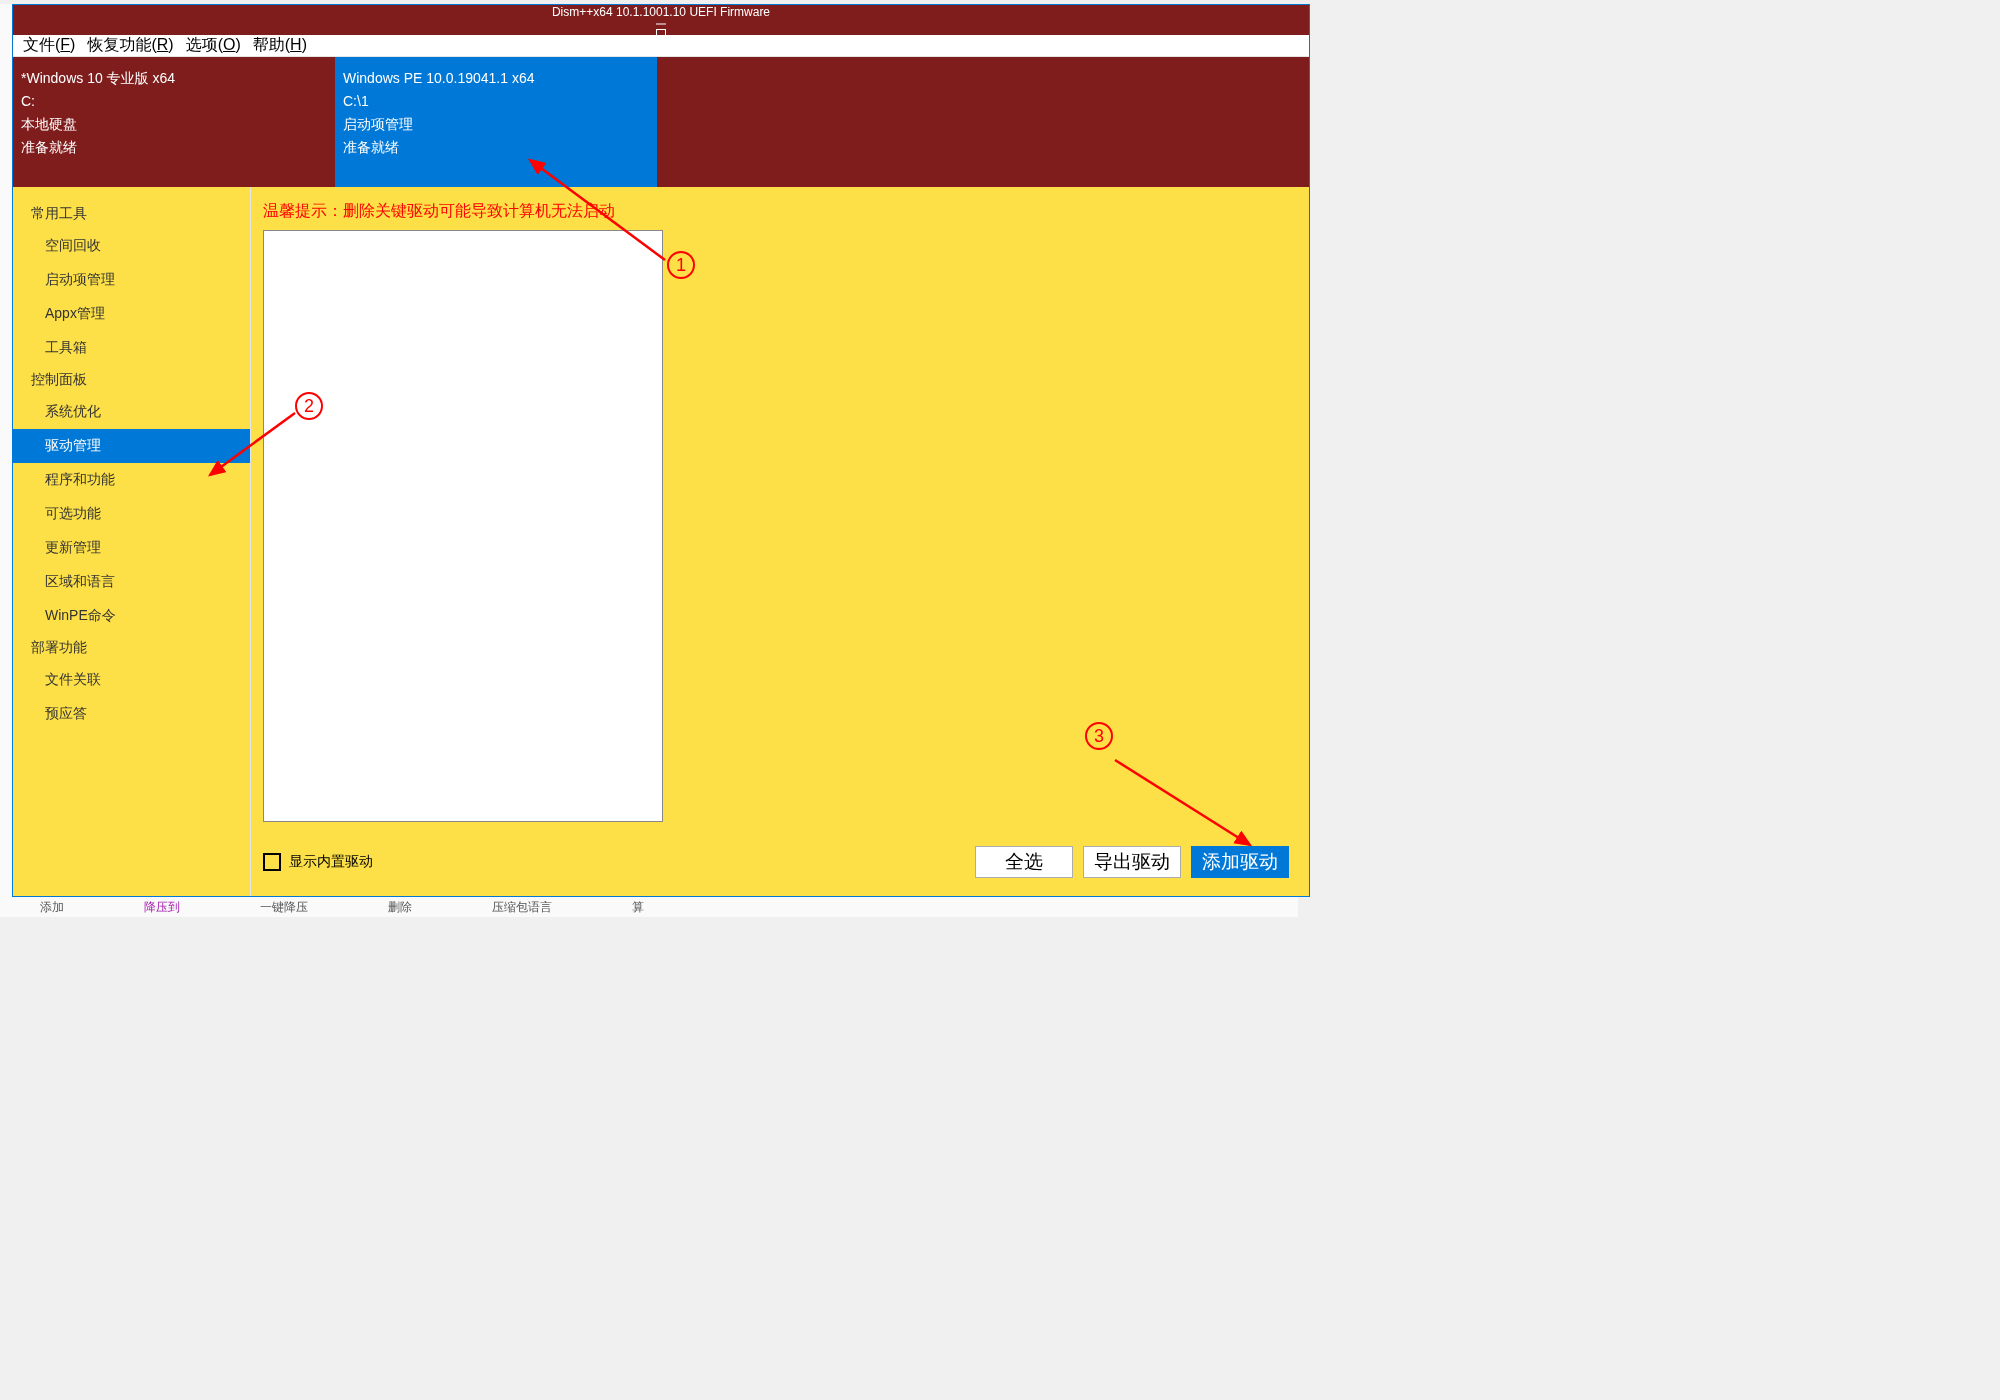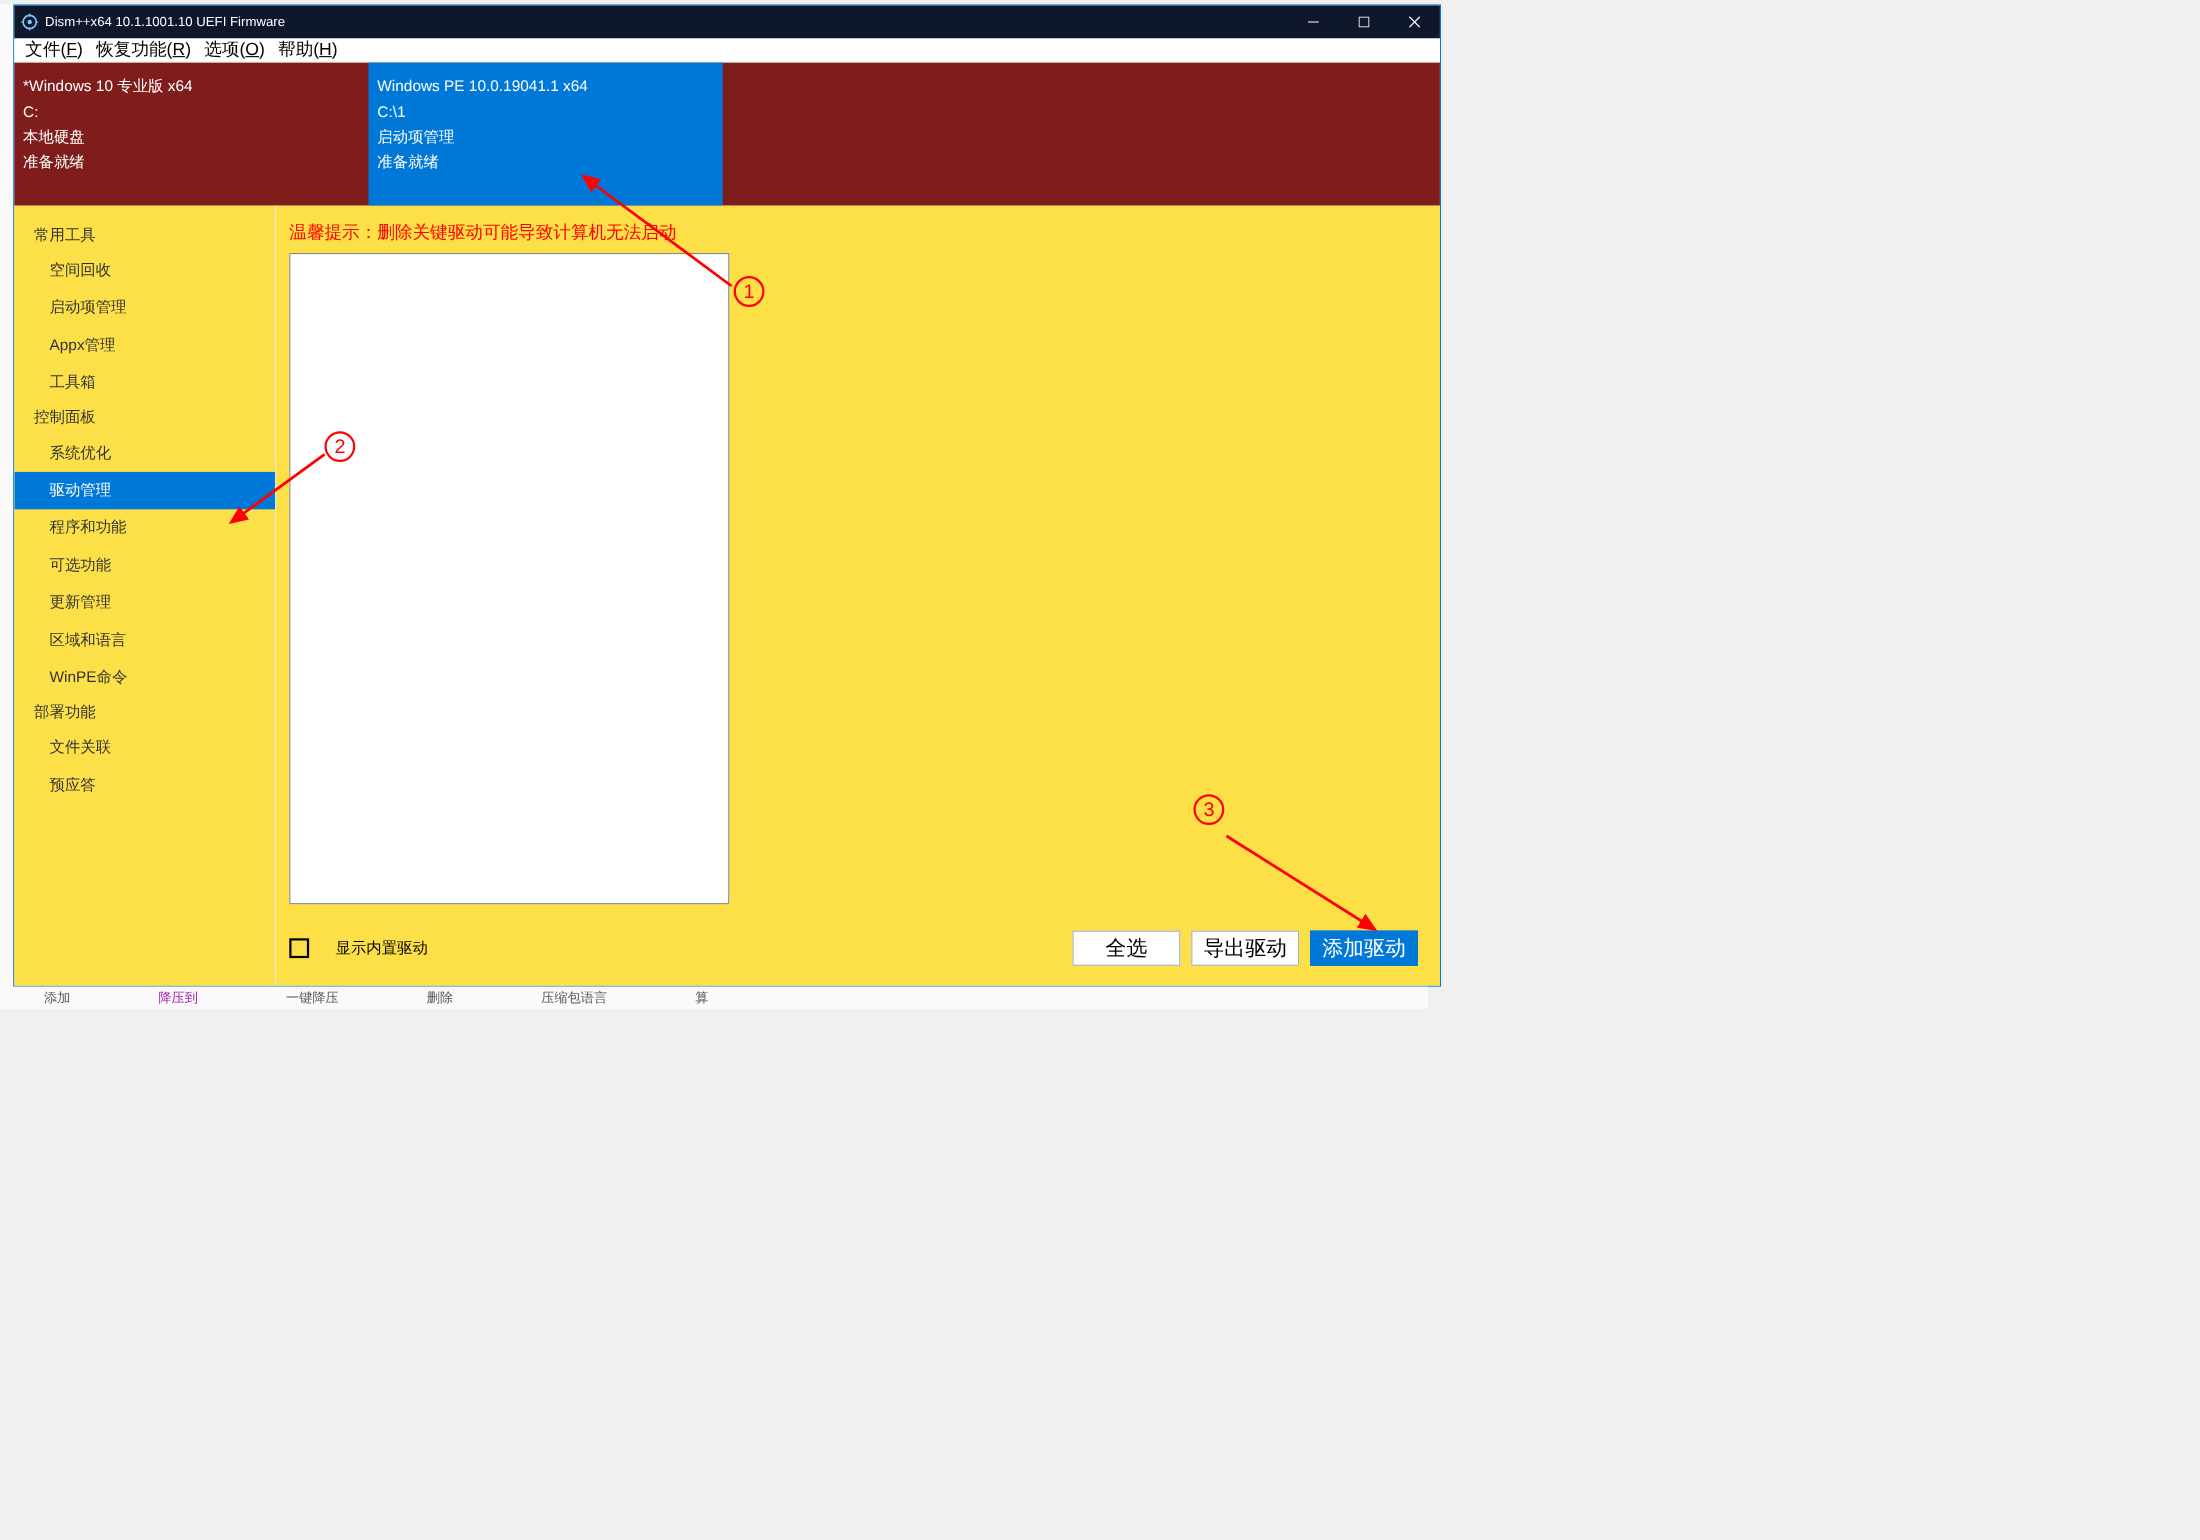--- a/index.html
+++ b/index.html
@@ -1,20 +1,20 @@
 <!DOCTYPE html>
 <html><head>
   <meta charset="utf-8">
   <style>
     * { margin: 0; padding: 0; box-sizing: border-box; font-family: "Microsoft YaHei", "Segoe UI", sans-serif; }
     body { background: #f0f0f0; width: 1310px; height: 917px; overflow: hidden; position: relative; }
     
     .window { position: absolute; left: 12px; top: 4px; right: 0; bottom: 20px; background: #fff; border: 1px solid #0078d7; display: flex; flex-direction: column; }
     
-    .titlebar { background: #0f172a; height: 30px; display: flex; align-items: center; color: #fff; font-size: 12px; }
+    .titlebar { background: #7f1d1d; height: 30px; display: flex; align-items: center; color: #fff; font-size: 12px; flex-direction: column; }
     .titlebar-icon { width: 16px; height: 16px; margin: 0 6px; }
     .titlebar-text { flex: 1; }
     .titlebar-btn { width: 46px; height: 30px; display: flex; align-items: center; justify-content: center; cursor: pointer; }
     
     .menubar { height: 22px; background: #fff; display: flex; align-items: center; padding: 0 4px; font-size: 16px; border-bottom: 1px solid #e5e5e5; }
     .menubar-item { padding: 2px 6px; cursor: pointer; }
     .menubar-item u { text-decoration: underline; }
     
     .image-selector { background: #7f1d1d; height: 130px; display: flex; }
     .image-tile { width: 322px; padding: 10px 8px; color: #fff; font-size: 14px; line-height: 1.65; cursor: pointer; }
@@ -25,21 +25,21 @@
     .sidebar { width: 238px; border-right: 1px solid #e5e5e5; padding-top: 12px; overflow: hidden; }
     .sidebar-header { padding: 6px 18px; font-size: 14px; color: #333; }
     .sidebar-item { padding: 8px 18px 8px 32px; font-size: 14px; color: #333; cursor: pointer; }
     .sidebar-item.selected { background: #0078d7; color: #fff; }
     
     .content { flex: 1; padding: 14px 20px 18px 12px; display: flex; flex-direction: column; position: relative; }
     .hint-text { color: #ff0000; font-size: 16px; margin-bottom: 8px; }
     .list-box { border: 1px solid #888; width: 400px; flex: 1; background: #fff; }
     
     .bottom-bar { display: flex; align-items: center; padding-top: 24px; }
-    .checkbox-wrap { display: flex; align-items: center; gap: 24px; font-size: 14px; cursor: pointer; }
+    .checkbox-wrap { display: flex; align-items: center; gap: 8px; font-size: 14px; cursor: pointer; }
     .checkbox-box { width: 18px; height: 18px; border: 2px solid #000; }
     .spacer { flex: 1; }
     .btn { width: 98px; height: 32px; border: 1px solid #adadad; background: #fff; font-size: 19px; display: flex; align-items: center; justify-content: center; cursor: pointer; margin-left: 10px; }
     .btn.primary { background: #0078d7; color: #fff; border-color: #0078d7; }
     
     .annotation { position: absolute; pointer-events: none; }
     .circle-num { width: 28px; height: 28px; border: 2.5px solid #ff0000; border-radius: 50%; color: #ff0000; display: flex; align-items: center; justify-content: center; font-size: 18px; font-weight: normal; background: transparent; }
     .arrow-svg { position: absolute; }
     
     .left-strip { position: absolute; left: 0; top: 4px; width: 12px; bottom: 20px; background: #fafafa; }

